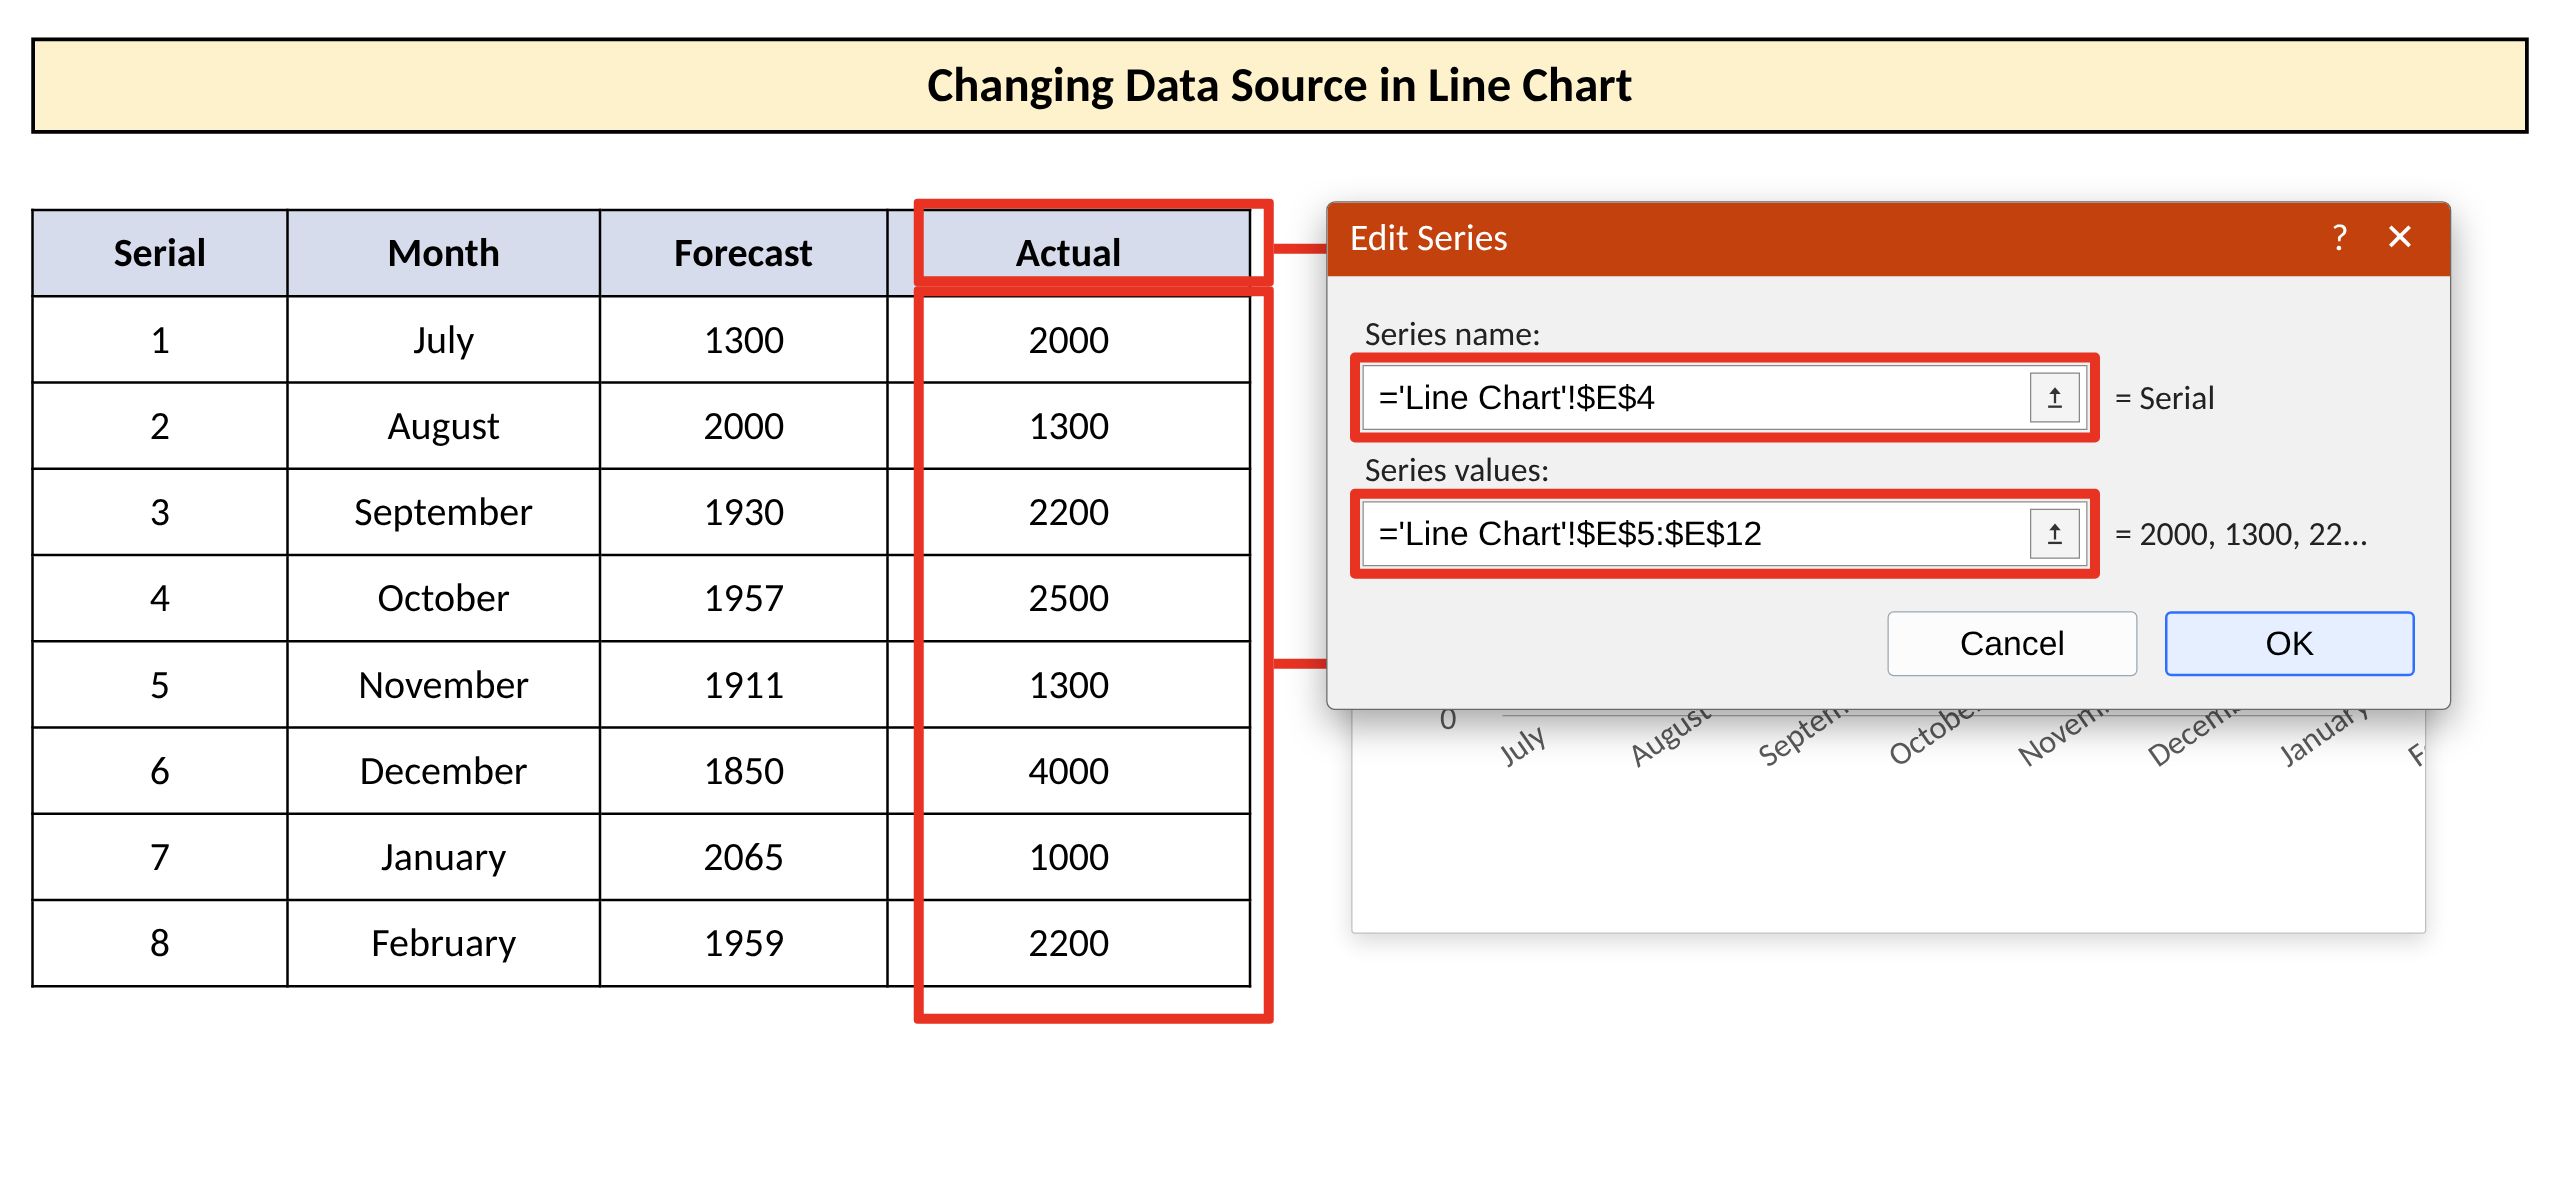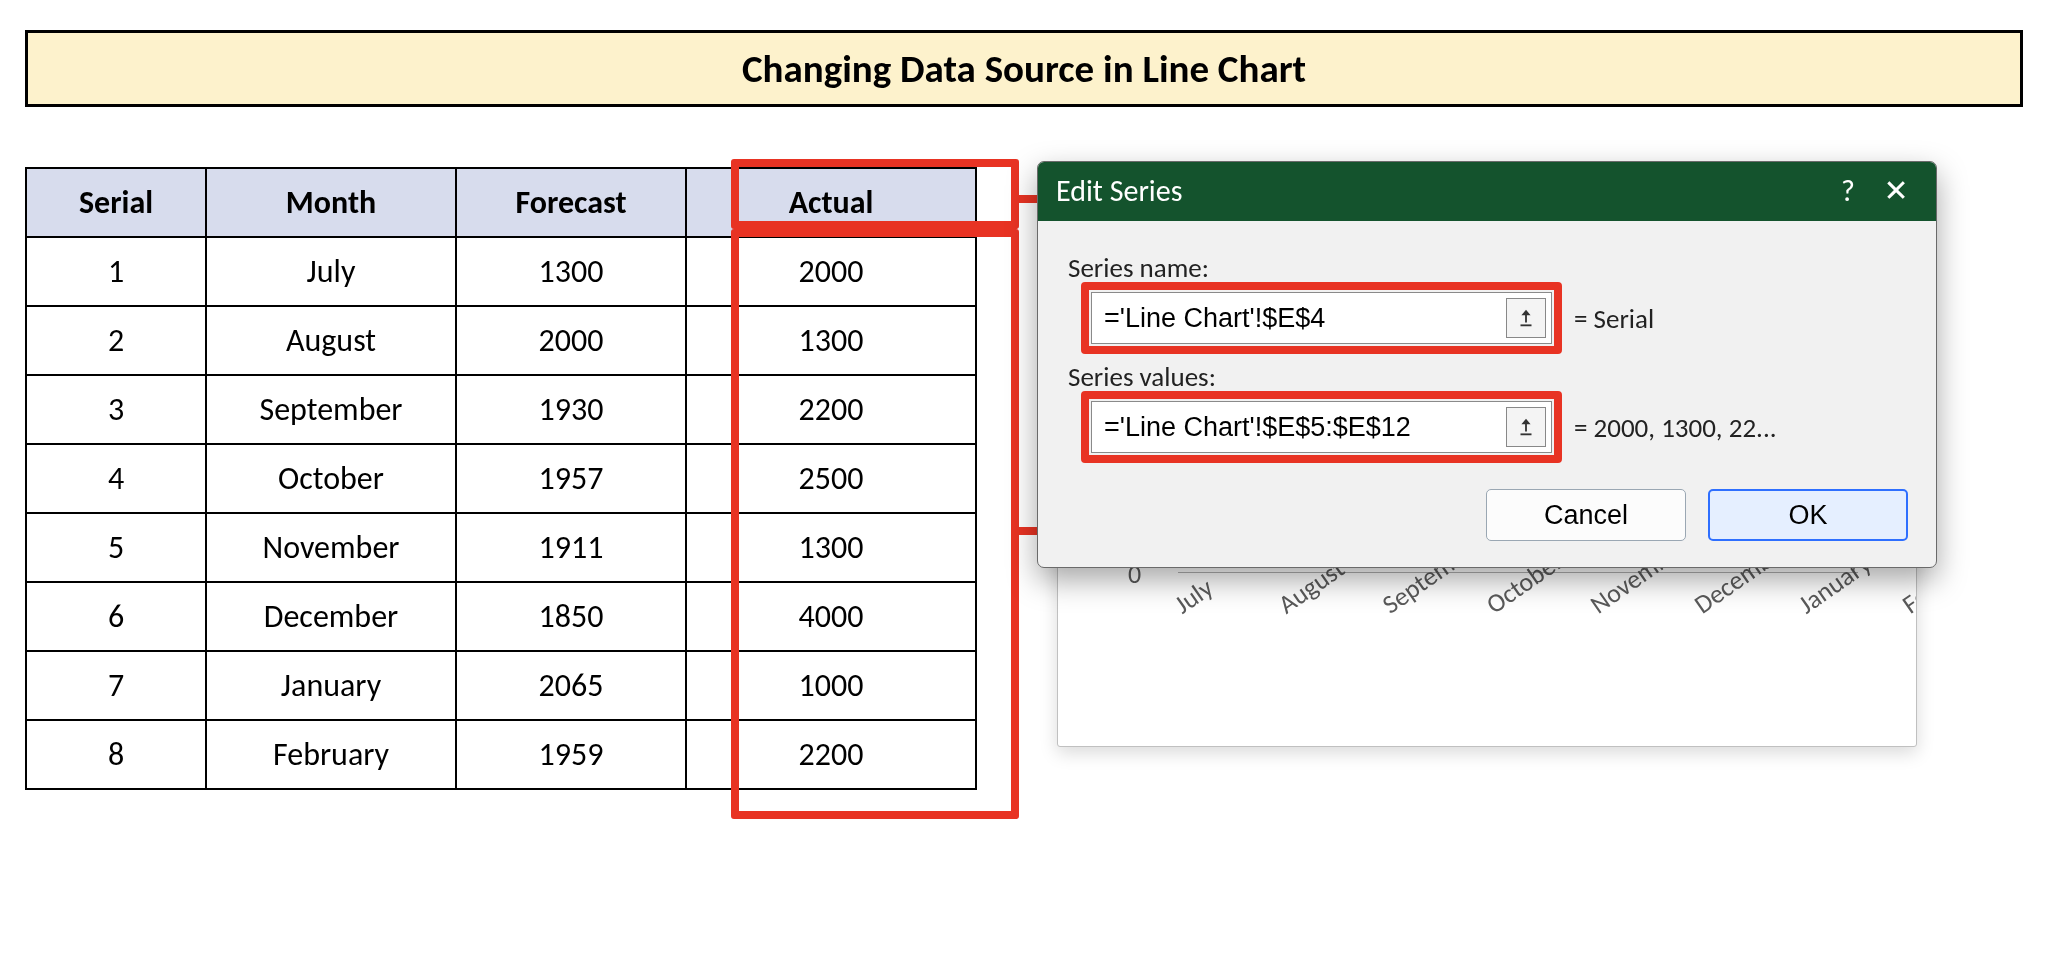--- a/index.html
+++ b/index.html
@@ -31,21 +31,21 @@
   .data-table th, .data-table td {
     border: 2px solid #000;
     text-align: center;
     font-size: 32px;
     padding: 14px 0;
   }
   .data-table th {
     background: #d7dced;
     font-weight: bold;
   }
-  .col-serial   { width: 180px; }
+  .col-serial   { width: 204px; }
   .col-month    { width: 250px; }
   .col-forecast { width: 230px; }
   .col-actual   { width: 290px; }
 
   
   .table-wrap { position: relative; }
   .hl {
     position: absolute;
     border: 8px solid #e83323;
     border-radius: 3px;
@@ -101,21 +101,21 @@
     position: absolute;
     left: 0; top: -6px;
     width: 900px;
     background: #f1f1f1;
     border: 1px solid #6a6a6a;
     border-radius: 7px;
     box-shadow: 0 12px 30px rgba(0,0,0,.35);
     overflow: hidden;
   }
   .dlg-title {
-    background: #14532d;
+    background: #c2410c;
     color: #fff;
     display: flex;
     align-items: center;
     padding: 10px 16px 12px 18px;
     font-size: 30px;
   }
   .dlg-title .spacer { flex: 1; }
   .dlg-title .help, .dlg-title .close {
     width: 48px; text-align: center; font-size: 30px;
     cursor: pointer;
@@ -125,22 +125,21 @@
     font-size: 27px;
     margin: 10px 2px 8px 2px;
     color: #222;
   }
   .field-row {
     display: flex; align-items: center; gap: 22px;
     margin-bottom: 16px;
   }
   .input-wrap {
     position: relative;
-    width: 461px;
-    margin-left: 25px;
+    width: 580px;
   }
   .text-input {
     width: 100%;
     height: 52px;
     font-size: 27px;
     padding: 6px 58px 6px 12px;
     border: 1px solid #8a8a8a;
     background: #fff;
   }
   .range-btn {

